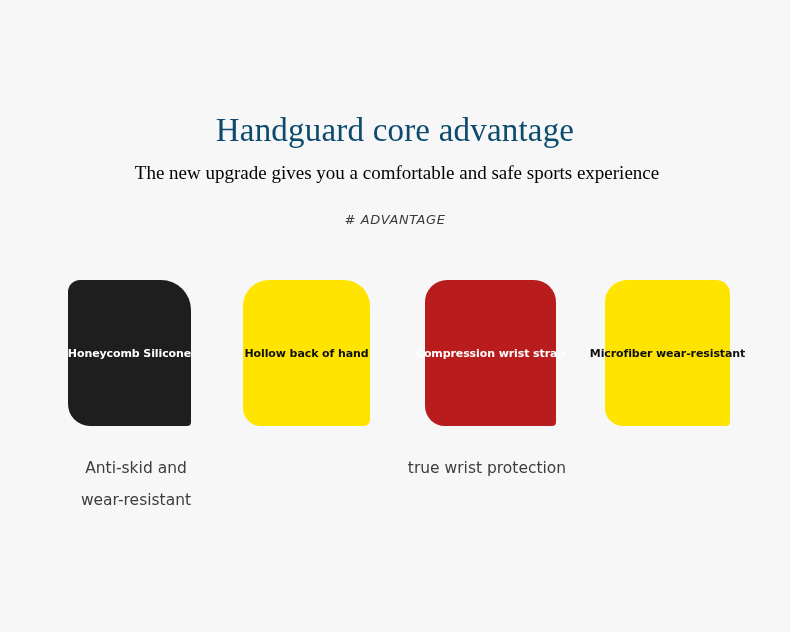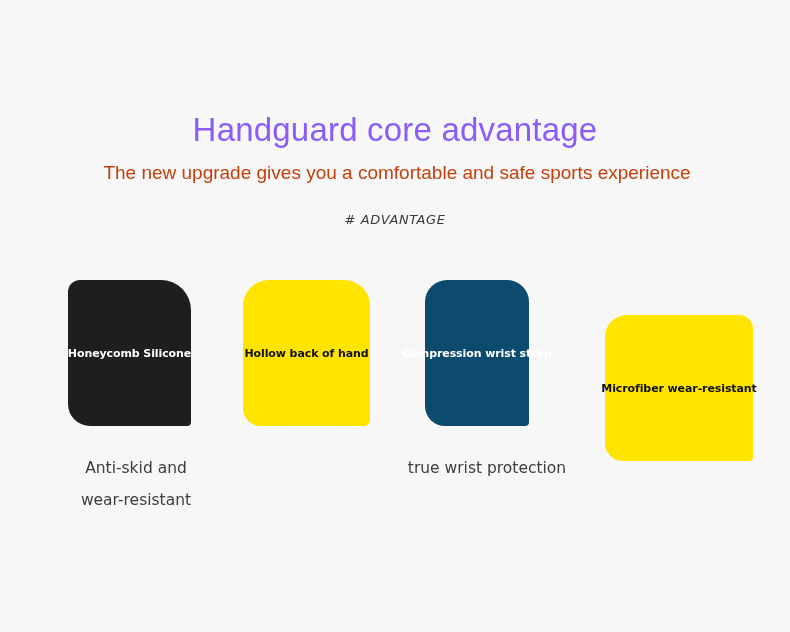--- a/index.html
+++ b/index.html
@@ -25,35 +25,35 @@
   
   .headings {
     position: absolute;
     left: 0;
     top: 108px;
     width: 790px;
     text-align: center;
   }
 
   .main-title {
-    font-family: Liberation Sans, sans-serif;
+    font-family: Liberation Serif, serif;
     font-size: 33px;
     font-weight: 400;
-    color: #8b5cf6;
+    color: #0c4a6e;
     letter-spacing: 0.2px;
     line-height: 44px;
     margin: 0;
     white-space: nowrap;
   }
 
   .sub-title {
-    font-family: Liberation Sans, sans-serif;
+    font-family: Liberation Serif, serif;
     font-size: 19px;
     font-weight: 400;
-    color: #c2410c;
+    color: #000000;
     line-height: 30px;
     margin: 6px 0 0 4px;
     white-space: nowrap;
   }
 
   .kicker {
     font-family: "DejaVu Sans", sans-serif;
     font-size: 13px;
     font-style: italic;
     font-weight: 400;
@@ -103,32 +103,31 @@
   .card-2 {
     left: 243px;
     width: 127px;
     background: #ffe400;
     border-radius: 26px 26px 6px 18px;
   }
   .card-2 .card-label { color: #101010; }
 
   .card-3 {
     left: 425px;
-    width: 104px;
-    background: #0c4a6e;
+    width: 131px;
+    background: #b91c1c;
     border-radius: 22px 22px 4px 20px;
   }
   .card-3 .card-label { color: #ffffff; }
 
   .card-4 {
     left: 605px;
-    width: 148px;
+    width: 125px;
     background: #ffe400;
     border-radius: 22px 14px 4px 18px;
-    margin-top: 35px;
   }
   .card-4 .card-label { color: #101010; }
 
   
   .card-label-overflow {
     position: relative;
     overflow: visible;
   }
 
   

